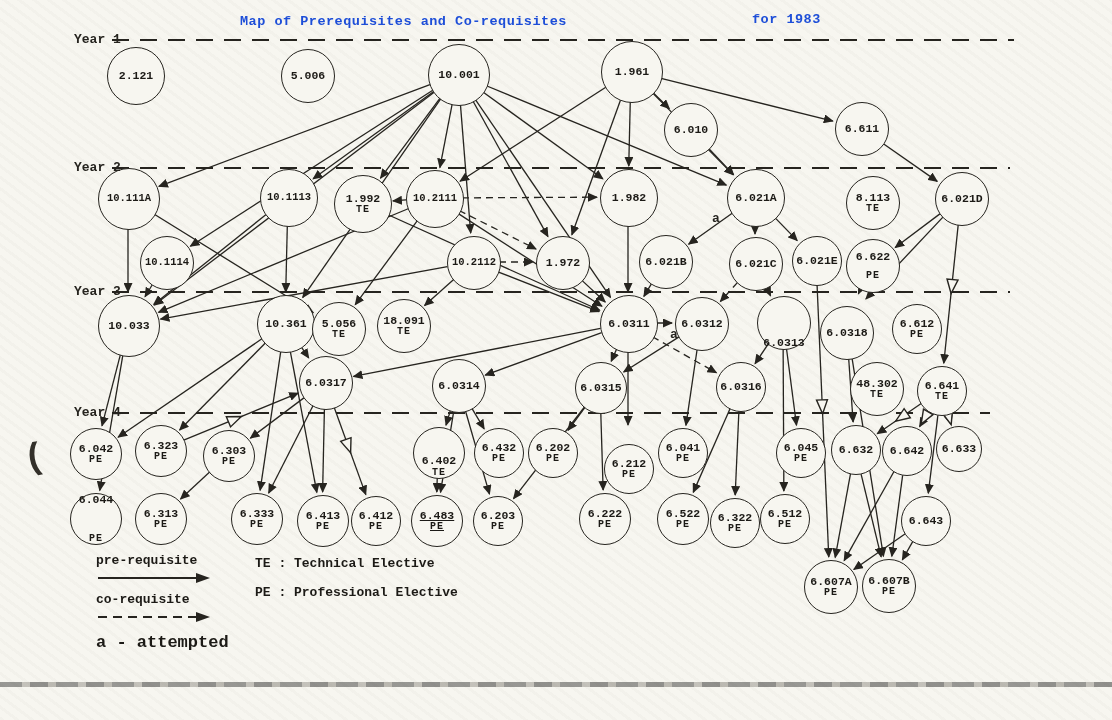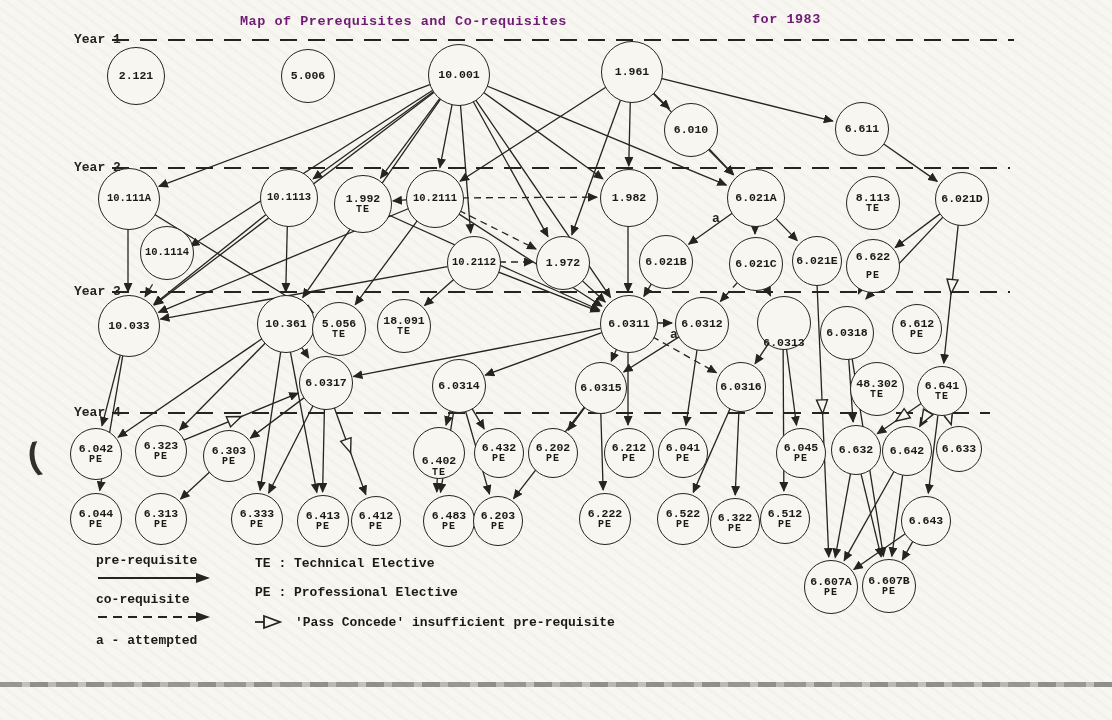--- a/index.html
+++ b/index.html
@@ -8,28 +8,28 @@
         box-shadow:0 0 4px rgba(0,0,0,.3);}
   .page:after{content:"";position:absolute;inset:0;pointer-events:none;
         background:repeating-linear-gradient(37deg,rgba(120,115,100,.035) 0 3px,transparent 3px 9px);}
   #edge-layer{position:absolute;left:0;top:0;z-index:1;}
   .node{position:absolute;z-index:2;border:1.6px solid #26241f;border-radius:50%;
         background:#f7f6f0;display:flex;flex-direction:column;align-items:center;
         justify-content:center;color:#1c1a16;line-height:1.05;}
   .node .code{font-weight:700;font-size:11.5px;white-space:nowrap;}
   .node .tag{font-weight:700;font-size:10px;letter-spacing:1px;}
   .year-label{position:absolute;z-index:3;font-weight:700;font-size:13px;color:#26241f;white-space:nowrap;}
-  .title{position:absolute;z-index:3;font-weight:700;font-size:13.5px;color:#701a75;letter-spacing:.5px;white-space:nowrap;}
+  .title{position:absolute;z-index:3;font-weight:700;font-size:13.5px;color:#1d4ed8;letter-spacing:.5px;white-space:nowrap;}
   .legend{position:absolute;z-index:3;color:#1c1a16;}
   .legend-col-left{position:absolute;left:96px;top:553px;width:190px;}
   .legend-col-right{position:absolute;left:255px;top:556px;width:440px;}
   .legend-item{margin-bottom:6px;font-weight:700;font-size:13px;}
   .legend-item svg{display:block;margin-top:2px;}
   .legend-row{display:flex;align-items:center;gap:8px;margin-bottom:14px;font-weight:700;font-size:13px;white-space:nowrap;}
-  .attempted{margin-top:10px;font-weight:700;font-size:13px;}
+  .attempted{margin-top:10px;font-weight:700;font-size:17px;}
   .scan-bar{position:absolute;left:0;top:682px;width:1112px;height:5px;z-index:3;opacity:.55;
         background:repeating-linear-gradient(90deg,#4a4a48 0 22px,#9a978f 22px 30px,#3c3c3a 30px 48px,#8b887f 48px 56px);}
   .margin-paren{position:absolute;left:24px;top:438px;z-index:3;font-size:36px;font-weight:700;color:#33302a;transform:rotate(-10deg);}
 </style>
 </head>
 <body>
 
 <div class="page">
 
   <div class="title" style="left:240px;top:14px;">Map of Prerequisites and Co-requisites</div>
@@ -190,21 +190,21 @@
       <div class="node" style="left: 727px; top: 169px; height: 56px; width: 56px;">
         <span class="code">6.021A</span>
       </div>
       <div class="node" style="left: 846px; top: 176px; height: 52px; width: 52px;">
         <span class="code">8.113</span>
         <span class="tag">TE</span>
       </div>
       <div class="node" style="left: 935px; top: 172px; height: 52px; width: 52px;">
         <span class="code">6.021D</span>
       </div>
-      <div class="node" style="left: 140px; top: 226px; height: 52px; width: 52px;">
+      <div class="node" style="left: 140px; top: 236px; height: 52px; width: 52px;">
         <span class="code" style="font-size: 10.5px;">10.1114</span>
       </div>
       <div class="node" style="left: 447px; top: 236px; height: 52px; width: 52px;">
         <span class="code" style="font-size: 10.5px;">10.2112</span>
       </div>
       <div class="node" style="left: 536px; top: 236px; height: 52px; width: 52px;">
         <span class="code">1.972</span>
       </div>
       <div class="node" style="left: 639px; top: 235px; height: 52px; width: 52px;">
         <span class="code">6.021B</span>
@@ -286,62 +286,62 @@
         <span class="tag">TE</span>
       </div>
       <div class="node" style="left: 474px; top: 428px; height: 48px; width: 48px;">
         <span class="code">6.432</span>
         <span class="tag">PE</span>
       </div>
       <div class="node" style="left: 528px; top: 428px; height: 48px; width: 48px;">
         <span class="code">6.202</span>
         <span class="tag">PE</span>
       </div>
-      <div class="node" style="left: 604px; top: 428px; height: 48px; width: 48px;">
+      <div class="node" style="left: 604px; top: 444px; height: 48px; width: 48px;">
         <span class="code">6.212</span>
         <span class="tag">PE</span>
       </div>
       <div class="node" style="left: 658px; top: 428px; height: 48px; width: 48px;">
         <span class="code">6.041</span>
         <span class="tag">PE</span>
       </div>
       <div class="node" style="left: 776px; top: 428px; height: 48px; width: 48px;">
         <span class="code">6.045</span>
         <span class="tag">PE</span>
       </div>
       <div class="node" style="left: 831px; top: 425px; height: 48px; width: 48px;">
         <span class="code">6.632</span>
       </div>
       <div class="node" style="left: 882px; top: 426px; height: 48px; width: 48px;">
         <span class="code">6.642</span>
       </div>
       <div class="node" style="left: 936px; top: 426px; height: 44px; width: 44px;">
         <span class="code">6.633</span>
       </div>
-      <div class="node" style="left: 70px; top: 493px; height: 50px; width: 50px;">
+      <div class="node" style="left: 70px; top: 493px; height: 50px; width: 50px; justify-content: space-between;">
         <span class="code">6.044</span>
         <span class="tag">PE</span>
       </div>
       <div class="node" style="left: 135px; top: 493px; height: 50px; width: 50px;">
         <span class="code">6.313</span>
         <span class="tag">PE</span>
       </div>
       <div class="node" style="left: 231px; top: 493px; height: 50px; width: 50px;">
         <span class="code">6.333</span>
         <span class="tag">PE</span>
       </div>
       <div class="node" style="left: 297px; top: 495px; height: 50px; width: 50px;">
         <span class="code">6.413</span>
         <span class="tag">PE</span>
       </div>
       <div class="node" style="left: 351px; top: 496px; height: 48px; width: 48px;">
         <span class="code">6.412</span>
         <span class="tag">PE</span>
       </div>
-      <div class="node" style="left: 423px; top: 495px; height: 50px; width: 50px;">
+      <div class="node" style="left: 411px; top: 495px; height: 50px; width: 50px; text-decoration: underline;">
         <span class="code">6.483</span>
         <span class="tag">PE</span>
       </div>
       <div class="node" style="left: 473px; top: 496px; height: 48px; width: 48px;">
         <span class="code">6.203</span>
         <span class="tag">PE</span>
       </div>
       <div class="node" style="left: 579px; top: 493px; height: 50px; width: 50px;">
         <span class="code">6.222</span>
         <span class="tag">PE</span>
@@ -389,27 +389,20 @@
       </div>
       <div class="attempted">a  - attempted</div>
     </div>
     <div class="legend-col-right">
       <div class="legend-row">
         <span>TE : Technical Elective</span>
       </div>
       <div class="legend-row">
         <span>PE : Professional Elective</span>
       </div>
-      <div class="legend-row">
-        <svg width="32" height="16">
-          <line x1="0" y1="8" x2="9" y2="8" stroke="#26241f" stroke-width="1.8"></line>
-          <polygon points="9,2 25,8 9,14" fill="none" stroke="#26241f" stroke-width="1.8"></polygon>
-        </svg>
-        <span>'Pass Concede' insufficient pre-requisite</span>
-      </div>
     </div>
   </div>
 
   <div class="margin-paren">(</div>
   <div class="scan-bar"></div>
 
 <div class="year-label" style="left: 74px; top: 32px;">Year 1</div>
     <div class="year-label" style="left: 74px; top: 160px;">Year 2</div>
     <div class="year-label" style="left: 74px; top: 284px;">Year 3</div>
     <div class="year-label" style="left: 74px; top: 405px;">Year 4</div>

